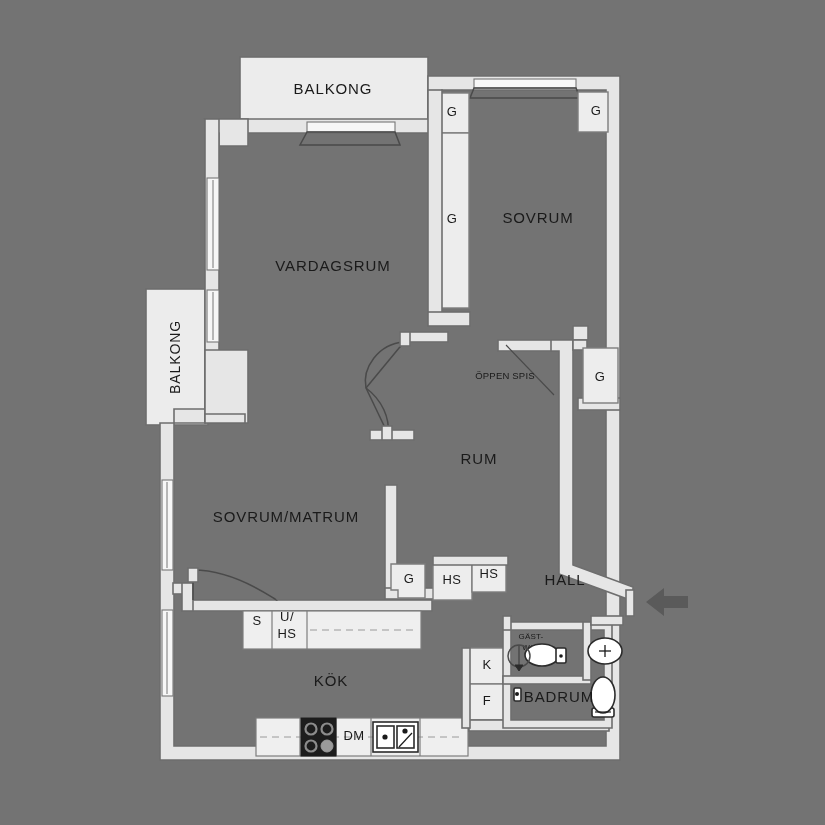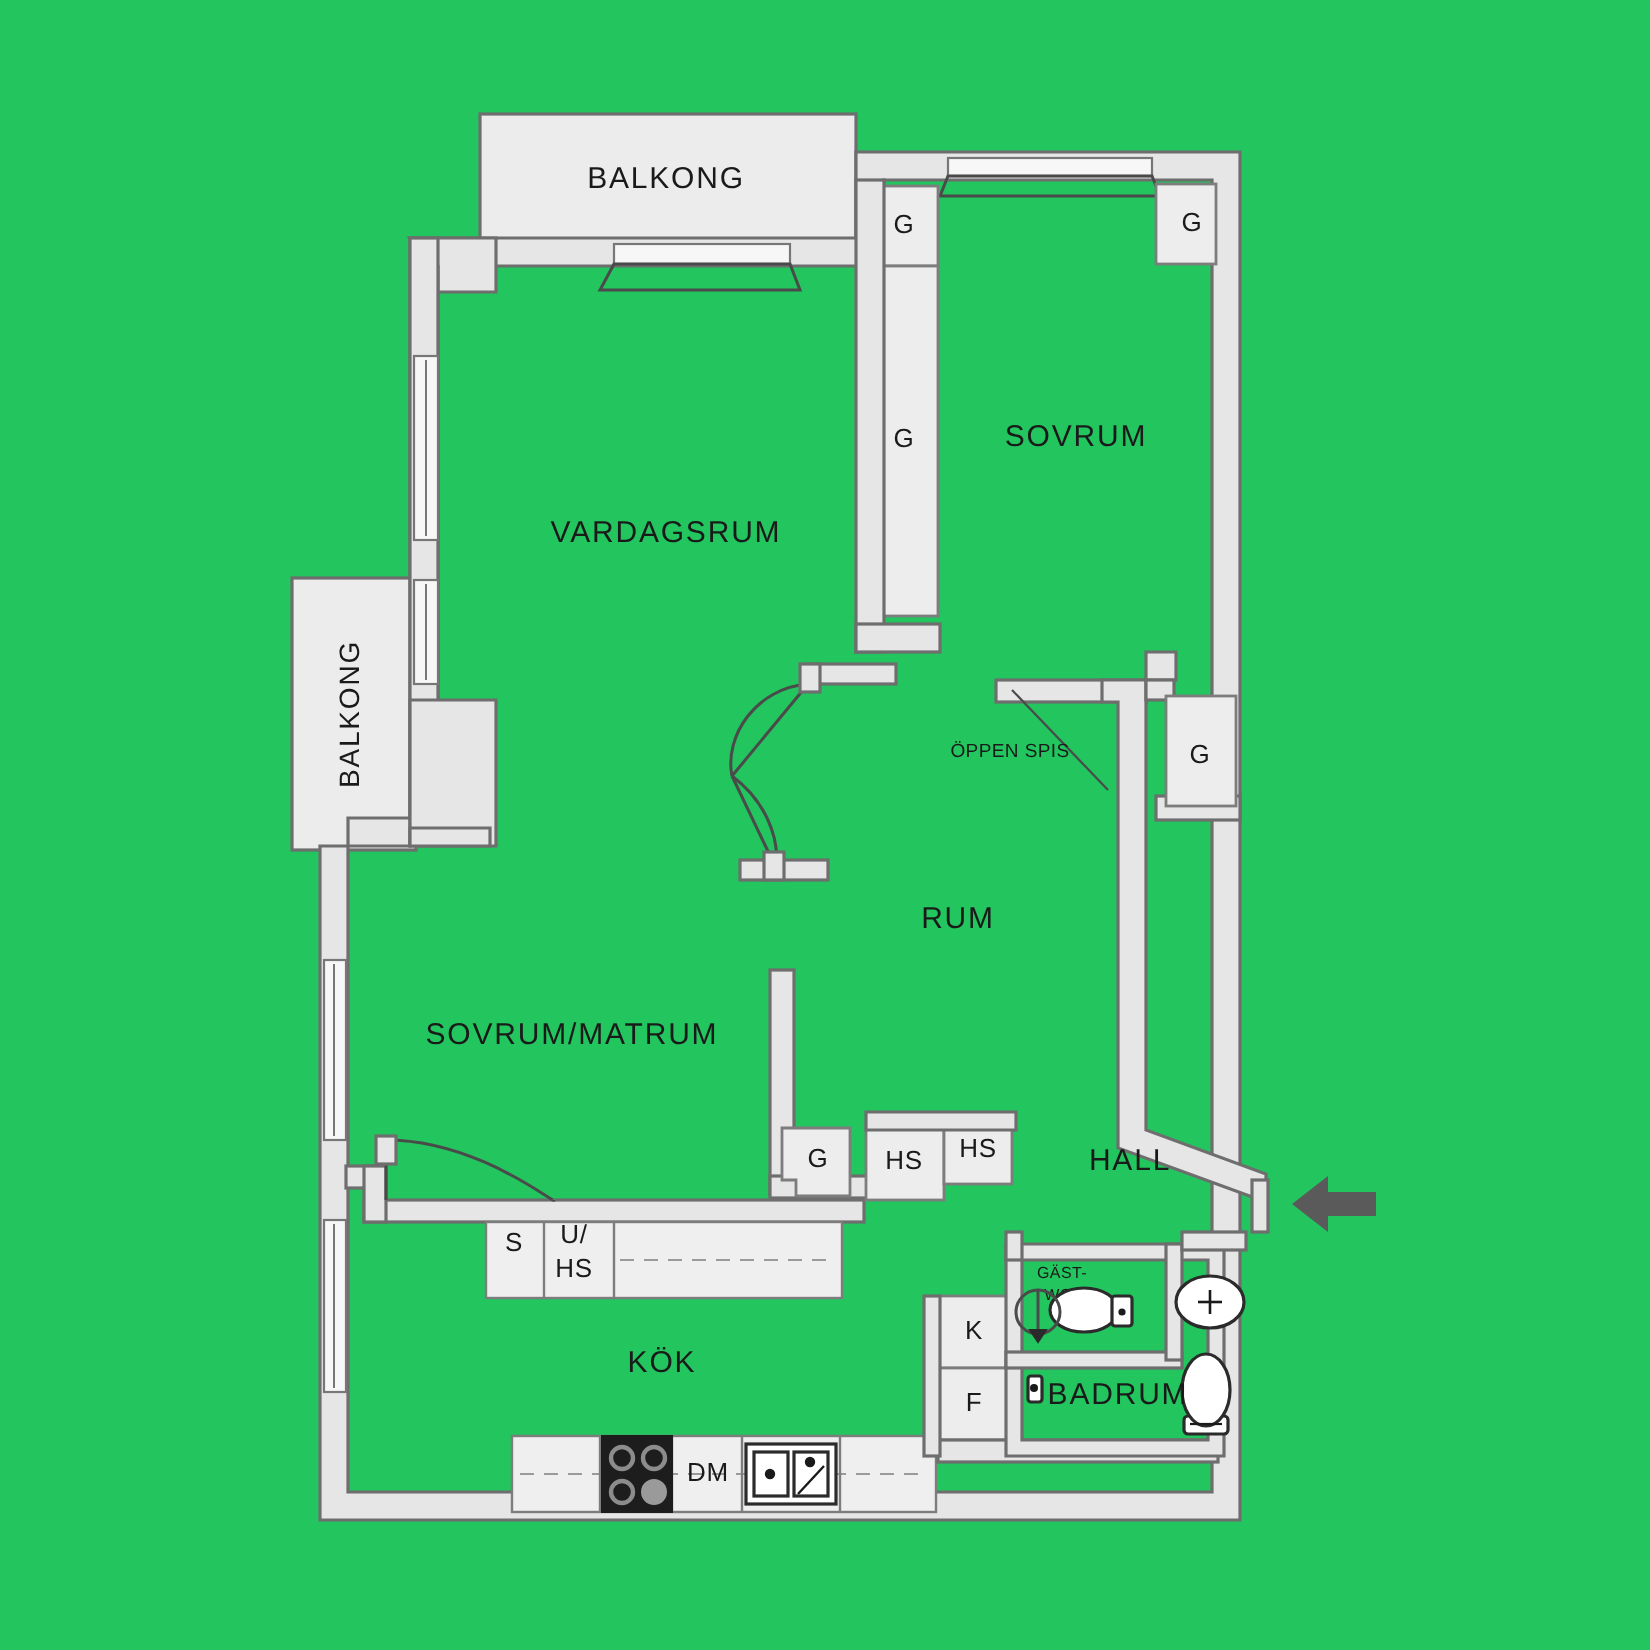--- a/index.html
+++ b/index.html
@@ -10,21 +10,21 @@
   body {
     width: 825px;
     height: 825px;
     font-family: "Liberation Sans", sans-serif;
     overflow: hidden;
   }
   #plan-root {
     position: relative;
     width: 825px;
     height: 825px;
-    background: #22c55e;
+    background: #737373;
   }
   #floorplan-svg {
     display: block;
     width: 825px;
     height: 825px;
   }
   .wall      { fill: #e6e6e6; stroke: #6e6e6e; stroke-width: 1.6; stroke-linejoin: miter; }
   .balcony   { fill: #ececec; stroke: #6e6e6e; stroke-width: 1.6; }
   .closet    { fill: #ededed; stroke: #7d7d7d; stroke-width: 1.4; }
   .cabinet   { fill: #efefef; stroke: #7d7d7d; stroke-width: 1.2; }

